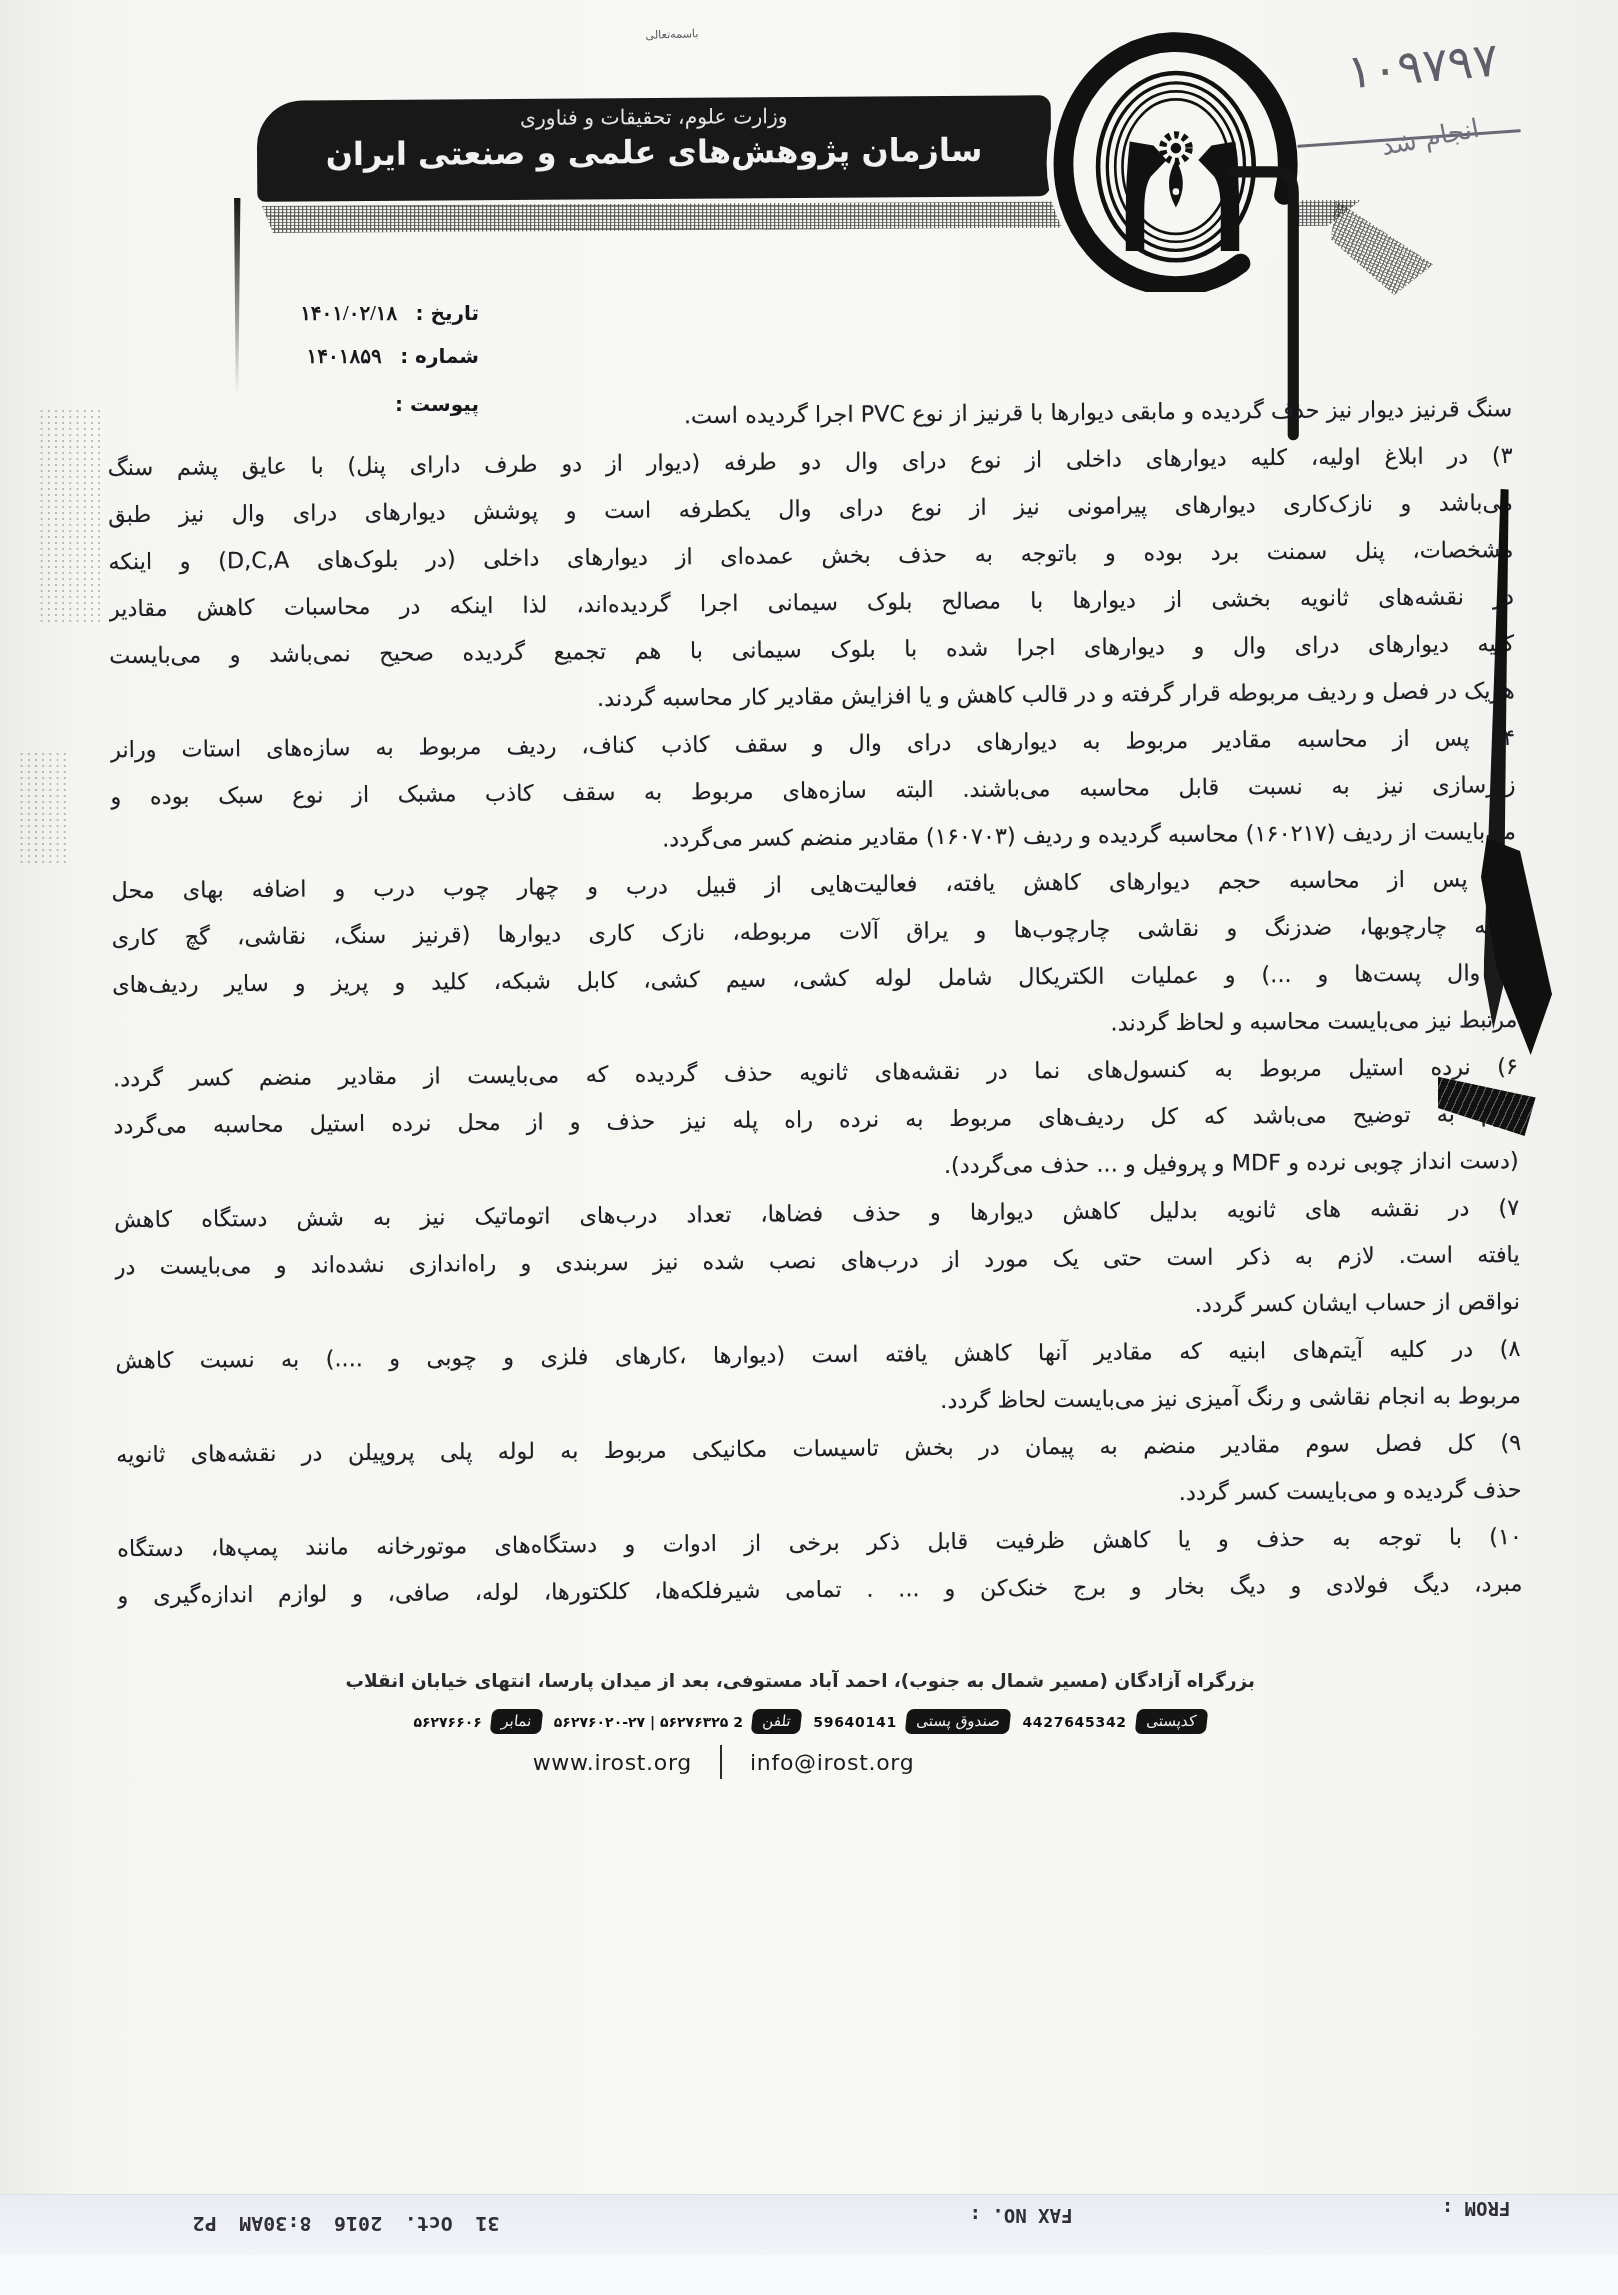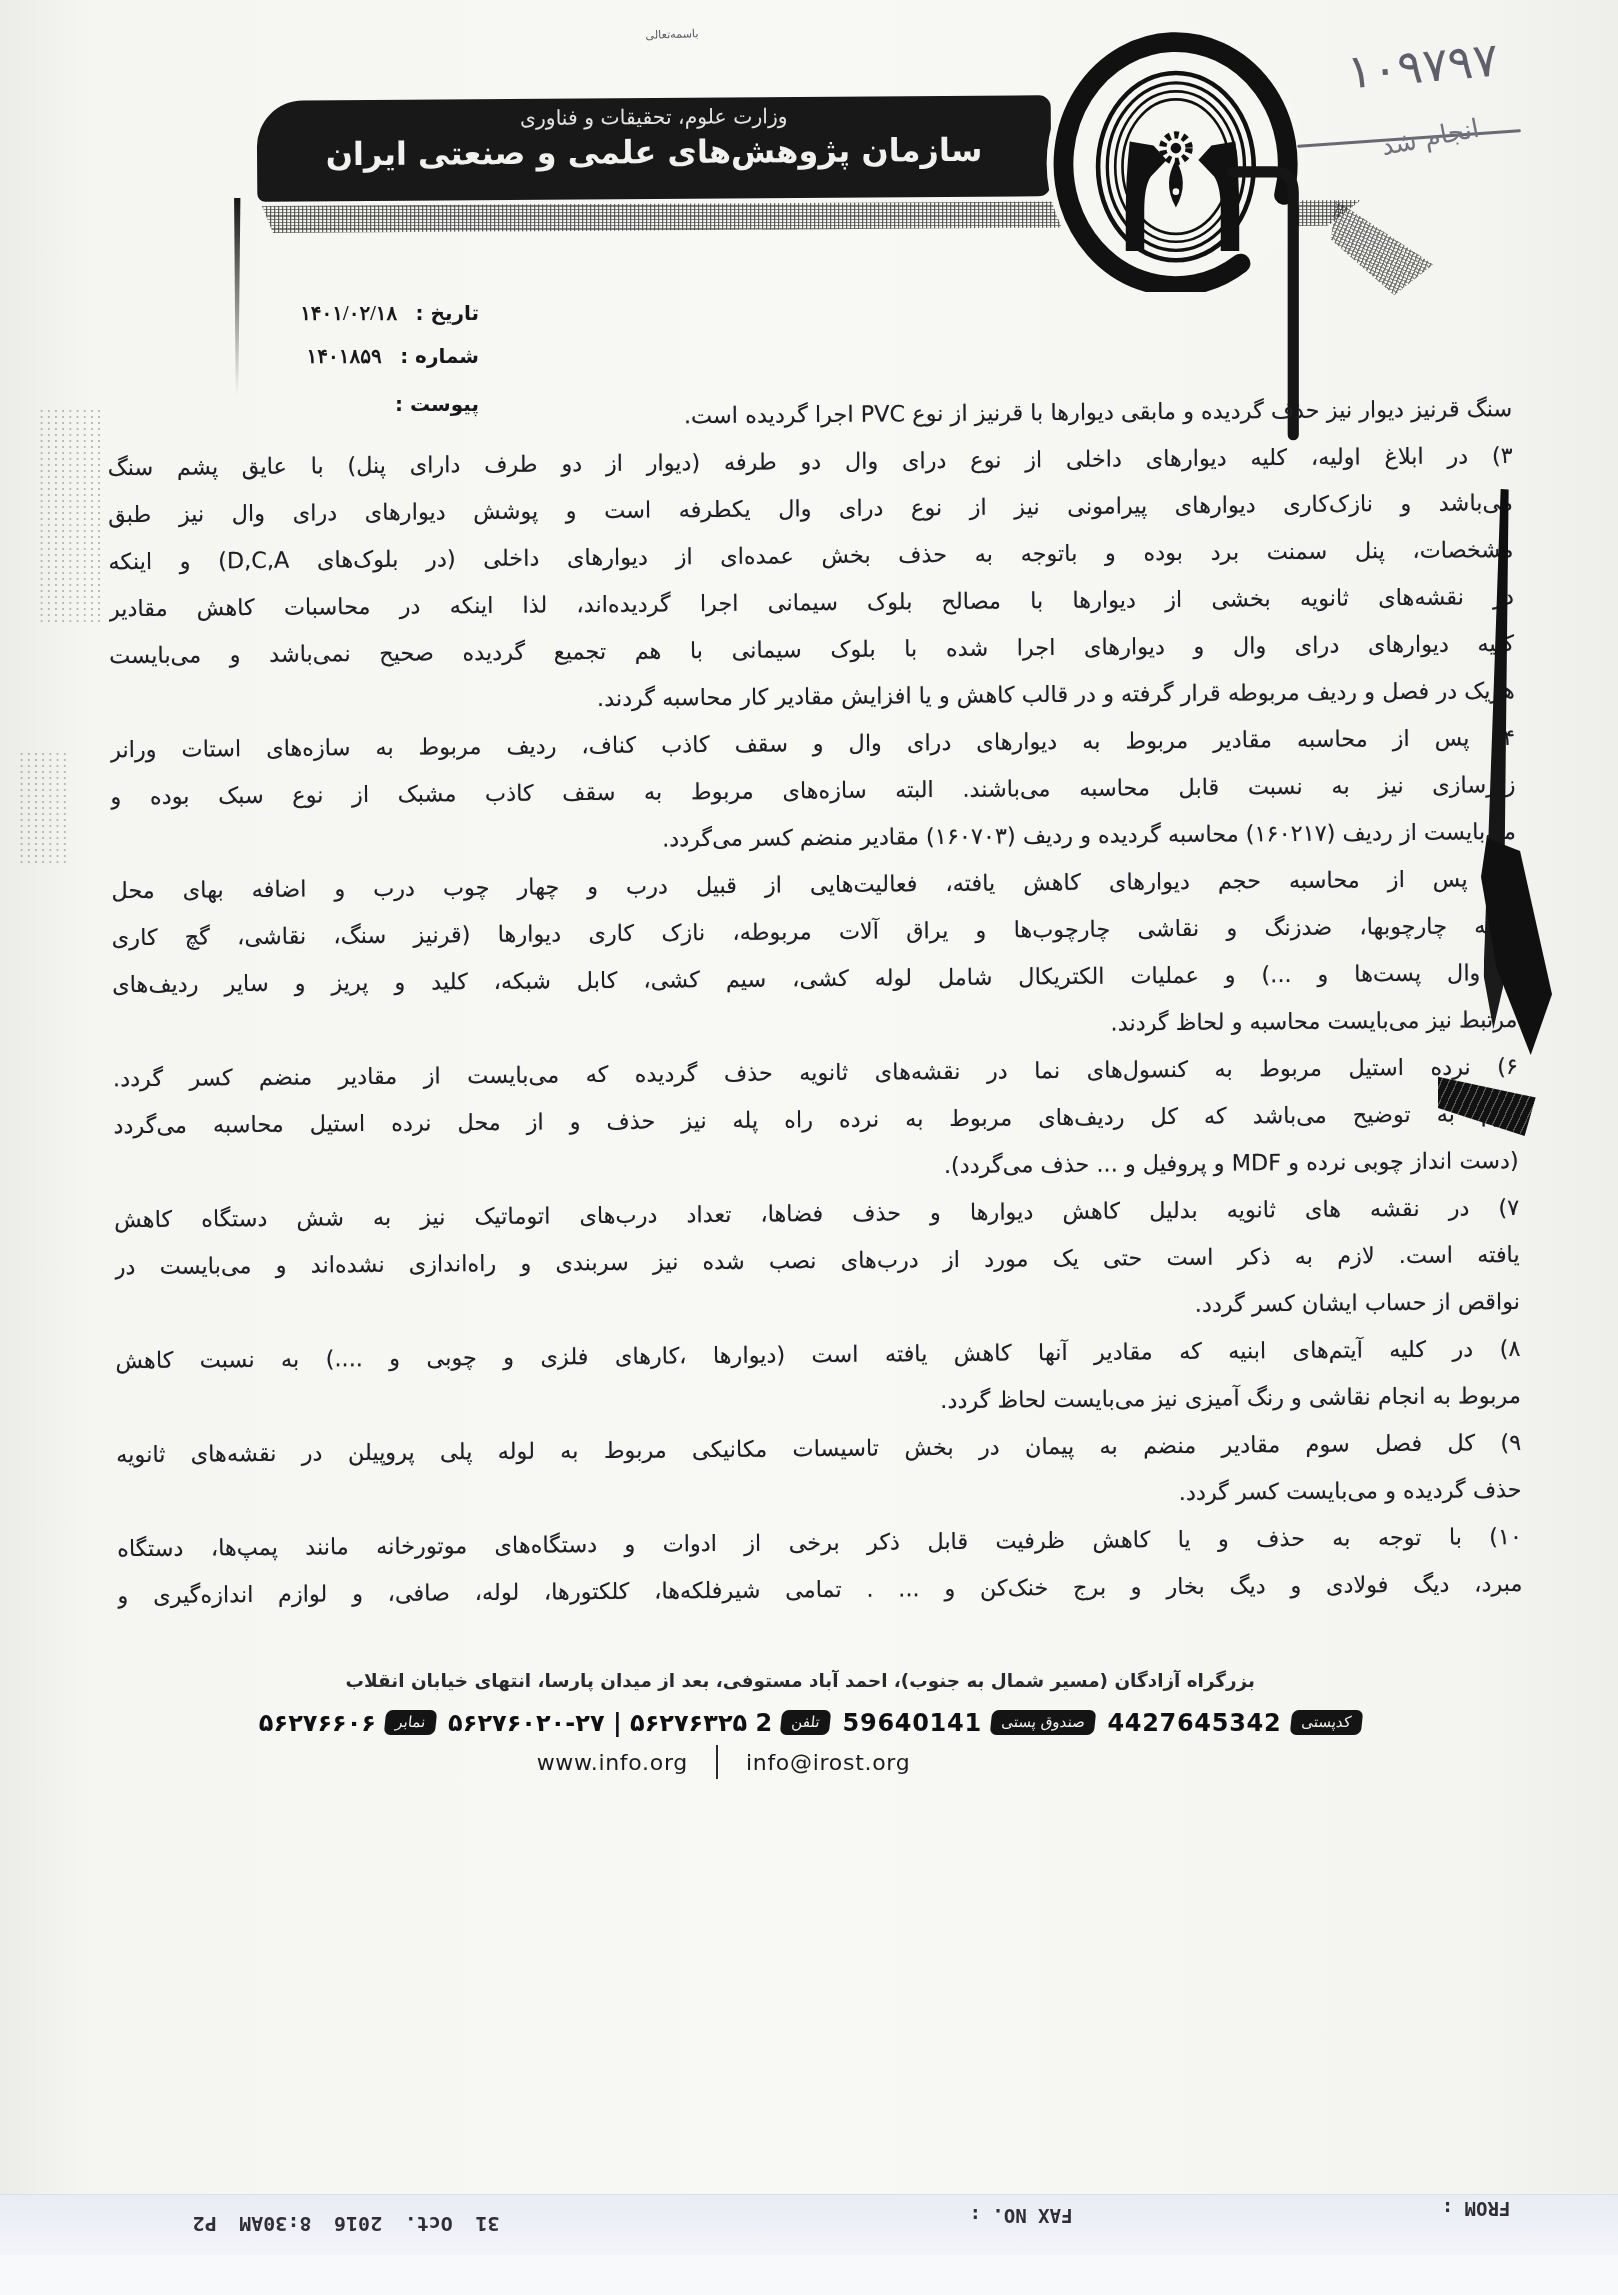--- a/index.html
+++ b/index.html
@@ -41,21 +41,21 @@
     text-shadow:0 0 0.7px rgba(10,10,20,.35);}
   .bline.full{white-space:normal;text-align:justify;text-align-last:justify;word-spacing:2px;overflow:hidden;}
   .bline.end{text-align:right;}
   
   #footer-address{left:0;top:1670px;width:1619px;text-align:center;direction:rtl;font-size:18.4px;
     font-weight:bold;color:#2a2a2e;transform:translateX(-9.2px);}
   #contact-row{left:283px;top:1709px;width:1054px;display:flex;direction:rtl;justify-content:center;
     align-items:center;gap:12px;}
   .cbadge{background:#141414;color:#f2f2f0;font-size:15px;padding:2.6px 10.5px 4.6px;border-radius:6.6px;
     transform:skewX(-6deg);white-space:nowrap;}
-  .cval{font-size:24px;font-weight:bold;color:#101014;white-space:nowrap;letter-spacing:0.7px;}
+  .cval{font-size:14px;font-weight:bold;color:#101014;white-space:nowrap;letter-spacing:0.7px;}
   .citem{display:flex;direction:rtl;gap:9.2px;align-items:center;}
   #web-row{left:0;top:1745px;width:1619px;display:flex;justify-content:center;gap:28px;align-items:center;
     transform:translateX(-86px);font-size:22px;color:#1b1b1f;letter-spacing:0.7px;}
   #web-divider{width:2px;height:34px;background:#2a2a2e;}
   
   #fax-band{left:0;top:2194px;width:1619px;height:61px;
     background:linear-gradient(180deg,#e9ecf3,#f2f4f9);border-top:0.7px solid #dcdfe9;}
   #fax-underband{left:0;top:2255px;width:1619px;height:41px;background:#f8f9fb;}
   .faxtext{font-family:"DejaVu Sans Mono",monospace;font-weight:bold;color:#2e2e34;transform:rotate(180deg);}
   #fax-timestamp{left:155px;top:2212px;width:382px;font-size:20px;word-spacing:10.5px;text-align:center;}
@@ -169,21 +169,21 @@
       <span class="citem">
         <span class="cbadge">تلفن</span>
         <span class="cval">2 ۵۶۲۷۶۳۲۵ | ۵۶۲۷۶۰۲۰-۲۷</span>
       </span>
       <span class="citem">
         <span class="cbadge">نمابر</span>
         <span class="cval">۵۶۲۷۶۶۰۶</span>
       </span>
     </div>
   <div class="abs" id="web-row">
-    <span>www.info.org</span>
+    <span>www.irost.org</span>
     <span id="web-divider"></span>
     <span>info@irost.org</span>
   </div>
 
   <div class="abs" id="fax-band"></div>
   <div class="abs" id="fax-underband"></div>
   <div class="abs faxtext" id="fax-timestamp">31 Oct. 2016 8:30AM P2</div>
   <div class="abs faxtext" id="fax-no">FAX NO. :</div>
   <div class="abs faxtext" id="fax-from">FROM :</div>
 

